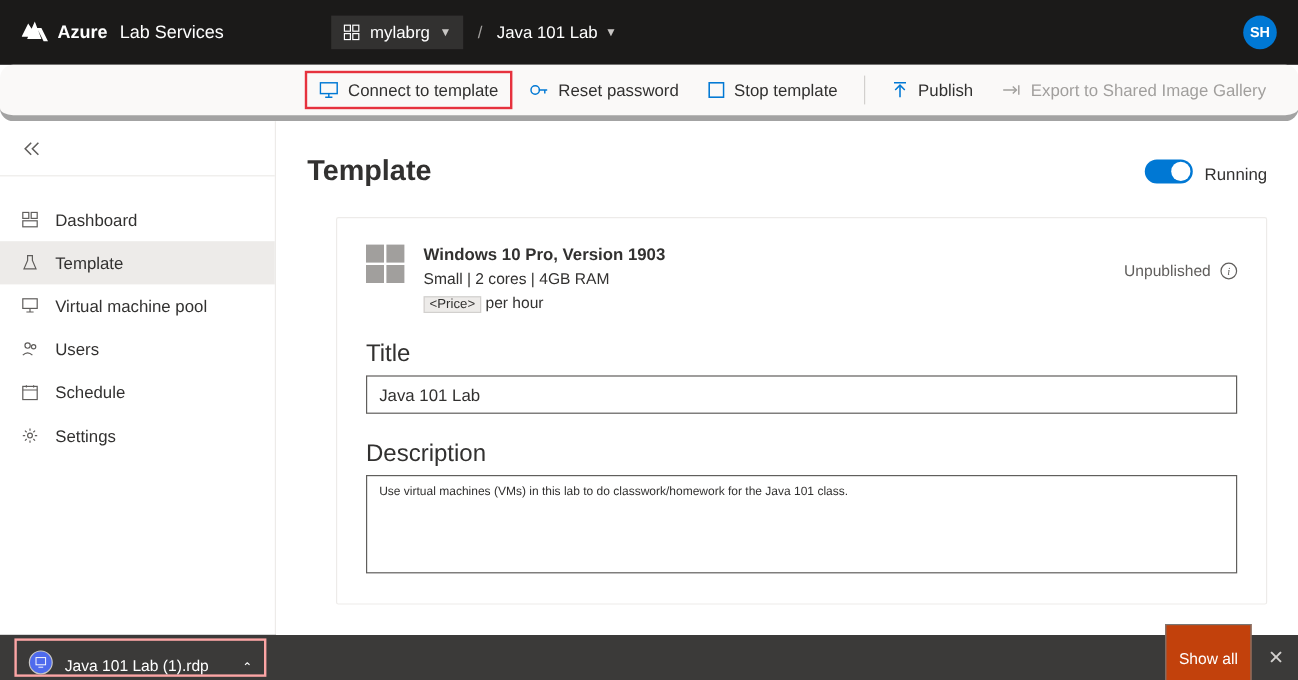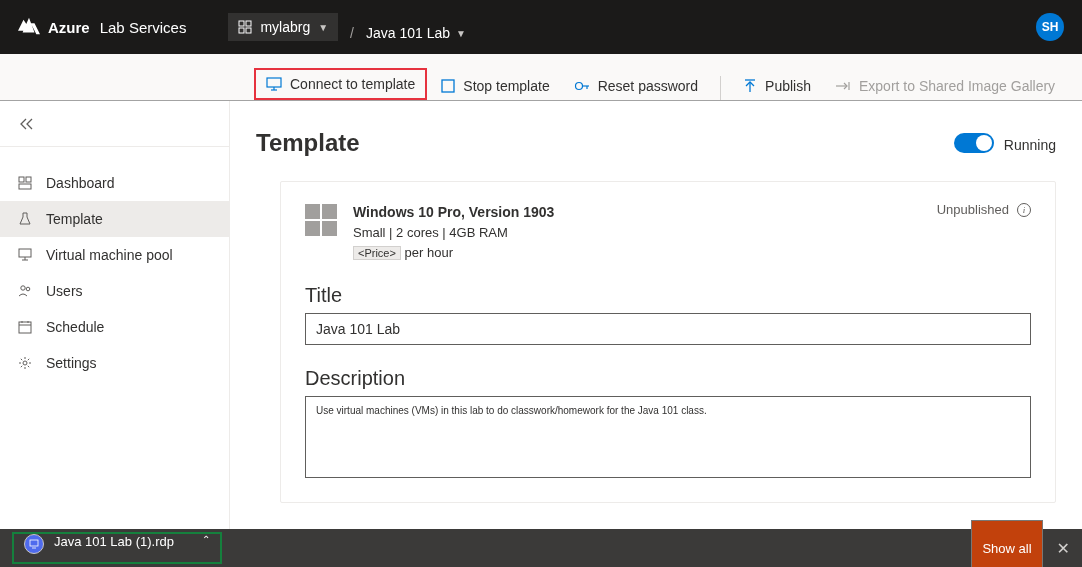--- a/index.html
+++ b/index.html
@@ -3,28 +3,28 @@
 <meta charset="utf-8">
 <style>
 * { margin: 0; padding: 0; box-sizing: border-box; font-family: 'Segoe UI', Arial, sans-serif; }
 body { width: 1082px; height: 567px; background: #fff; overflow: hidden; position: relative; }
 
 .header { height: 54px; background: #1b1a19; color: #fff; display: flex; align-items: center; padding: 0 18px; }
 .logo-cluster { display: flex; align-items: center; gap: 8px; }
 .logo-icon { width: 22px; height: 20px; }
 .brand-strong { font-weight: 600; font-size: 15px; }
 .brand-light { font-weight: 400; font-size: 15px; margin-left: 2px; }
-.crumb { display: flex; align-items: flex-end; margin-left: 42px; gap: 12px; font-size: 14px; }
+.crumb { display: flex; align-items: center; margin-left: 90px; gap: 12px; font-size: 14px; }
 .crumb-box { background: #323130; padding: 6px 10px; display: flex; align-items: center; gap: 8px; }
 .crumb-sep { color: #a19f9d; }
 .crumb-lab { display: flex; align-items: center; gap: 6px; }
 .chev { font-size: 10px; color: #c8c6c4; }
 .avatar { margin-left: auto; width: 28px; height: 28px; border-radius: 50%; background: #0078d4; color: #fff; display: flex; align-items: center; justify-content: center; font-size: 12px; font-weight: 600; }
 
-.toolbar { height: 47px; background: #faf9f8; border-bottom: 1px solid #a3a3a3; display: flex; align-items: flex-end; padding-left: 254px; gap: 4px; }
+.toolbar { height: 47px; background: #faf9f8; border-bottom: 5px solid #a3a3a3; display: flex; align-items: center; padding-left: 254px; gap: 4px; border-radius: 11px; }
 .tool-btn { display: flex; align-items: center; gap: 8px; padding: 6px 10px; font-size: 14px; color: #323130; cursor: pointer; }
 .tool-btn.highlight { border: 2px solid #e6323e; }
 .tool-btn .ico { color: #0078d4; display: flex; align-items: center; }
 .tool-btn.disabled { color: #a19f9d; }
 .tool-btn.disabled .ico { color: #a19f9d; }
 .divider { width: 1px; height: 24px; background: #d2d0ce; margin: 0 8px; }
 
 .body { display: flex; height: calc(100% - 54px - 47px - 38px); }
 .sidebar { width: 230px; border-right: 1px solid #edebe9; background: #fff; }
 .collapse-row { height: 46px; display: flex; align-items: center; padding-left: 18px; border-bottom: 1px solid #edebe9; color: #605e5c; }
@@ -41,29 +41,29 @@
 .toggle::after { content: ''; position: absolute; right: 2px; top: 2px; width: 16px; height: 16px; background: #fff; border-radius: 50%; }
 .toggle-label { font-size: 14px; color: #323130; }
 
 .card { border: 1px solid #edebe9; border-radius: 2px; padding: 20px 24px; margin-left: 24px; }
 .card-header { display: flex; gap: 16px; position: relative; }
 .win-logo { width: 32px; height: 32px; display: grid; grid-template-columns: 1fr 1fr; grid-template-rows: 1fr 1fr; gap: 2px; margin-top: 2px; }
 .win-logo div { background: #a19f9d; }
 .os-info { font-size: 13px; color: #323130; line-height: 1.5; }
 .os-title { font-weight: 600; font-size: 14px; }
 .price-badge { background: #edebe9; padding: 0 4px; font-size: 11px; border: 1px solid #d2d0ce; }
-.status-area { position: absolute; right: 0; top: 0; display: flex; align-items: flex-end; gap: 8px; color: #605e5c; font-size: 13px; }
+.status-area { position: absolute; right: 0; top: 16px; display: flex; align-items: flex-end; gap: 8px; color: #605e5c; font-size: 13px; }
 .info-circle { width: 14px; height: 14px; border: 1px solid #605e5c; border-radius: 50%; display: flex; align-items: center; justify-content: center; font-size: 9px; font-style: italic; font-family: serif; }
 
 .field-label { font-size: 20px; color: #323130; margin-top: 22px; margin-bottom: 6px; }
 .text-input { width: 100%; height: 32px; border: 1px solid #605e5c; padding: 0 10px; font-size: 14px; color: #323130; }
 .text-area { width: 100%; height: 82px; border: 1px solid #605e5c; padding: 8px 10px; font-size: 10px; color: #323130; resize: none; font-family: inherit; }
 
 .dlbar { position: absolute; bottom: 0; left: 0; right: 0; height: 38px; background: #3b3a39; display: flex; align-items: center; padding: 0 12px; color: #fff; }
-.dl-item { display: flex; align-items: flex-start; gap: 10px; border: 2px solid #15803d; padding: 0 10px; height: 32px; }
+.dl-item { display: flex; align-items: flex-end; gap: 10px; border: 2px solid #fca5a5; padding: 0 10px; height: 32px; }
 .dl-icon { width: 20px; height: 20px; border-radius: 50%; background: #4f6bed; border: 1px solid #c8c6c4; display: flex; align-items: center; justify-content: center; font-size: 10px; }
 .dl-name { font-size: 13px; }
 .dl-chev { font-size: 10px; margin-left: 18px; cursor: pointer; }
 .dl-right { margin-left: auto; display: flex; align-items: center; gap: 14px; }
 .show-all { background: #c2410c; border: 1px solid #797775; color: #fff; padding: 20px 10px; font-size: 13px; cursor: pointer; }
 .close-x { font-size: 16px; cursor: pointer; color: #d2d0ce; }
 
 svg { display: block; }
 </style>
 </head>
@@ -107,35 +107,35 @@
       <svg width="16" height="14" viewBox="0 0 16 14">
           <rect x="1" y="1" width="14" height="9" fill="none" stroke="#0078d4" stroke-width="1.2"></rect>
           <line x1="5" y1="13" x2="11" y2="13" stroke="#0078d4" stroke-width="1.2"></line>
           <line x1="8" y1="10" x2="8" y2="13" stroke="#0078d4" stroke-width="1.2"></line>
         </svg>
     </span>
     <span>Connect to template</span>
   </div>
   <div class="tool-btn">
     <span class="ico">
-      <svg width="14" height="14" viewBox="0 0 14 14">
-          <rect x="1" y="1" width="12" height="12" fill="none" stroke="#0078d4" stroke-width="1.3"></rect>
-        </svg>
-    </span>
-    <span>Stop template</span>
-  </div>
-  <div class="tool-btn">
-    <span class="ico">
       <svg width="16" height="14" viewBox="0 0 16 14">
           <circle cx="5" cy="7" r="3.5" fill="none" stroke="#0078d4" stroke-width="1.2"></circle>
           <line x1="8" y1="7" x2="15" y2="7" stroke="#0078d4" stroke-width="1.2"></line>
           <line x1="13" y1="7" x2="13" y2="10" stroke="#0078d4" stroke-width="1.2"></line>
         </svg>
     </span>
     <span>Reset password</span>
+  </div>
+  <div class="tool-btn">
+    <span class="ico">
+      <svg width="14" height="14" viewBox="0 0 14 14">
+          <rect x="1" y="1" width="12" height="12" fill="none" stroke="#0078d4" stroke-width="1.3"></rect>
+        </svg>
+    </span>
+    <span>Stop template</span>
   </div>
   <div class="divider"></div>
   <div class="tool-btn">
     <span class="ico">
       <svg width="14" height="14" viewBox="0 0 14 14">
           <line x1="7" y1="13" x2="7" y2="3" stroke="#0078d4" stroke-width="1.3"></line>
           <polyline points="3,7 7,3 11,7" fill="none" stroke="#0078d4" stroke-width="1.3"></polyline>
           <line x1="2" y1="1" x2="12" y2="1" stroke="#0078d4" stroke-width="1.3"></line>
         </svg>
     </span>

